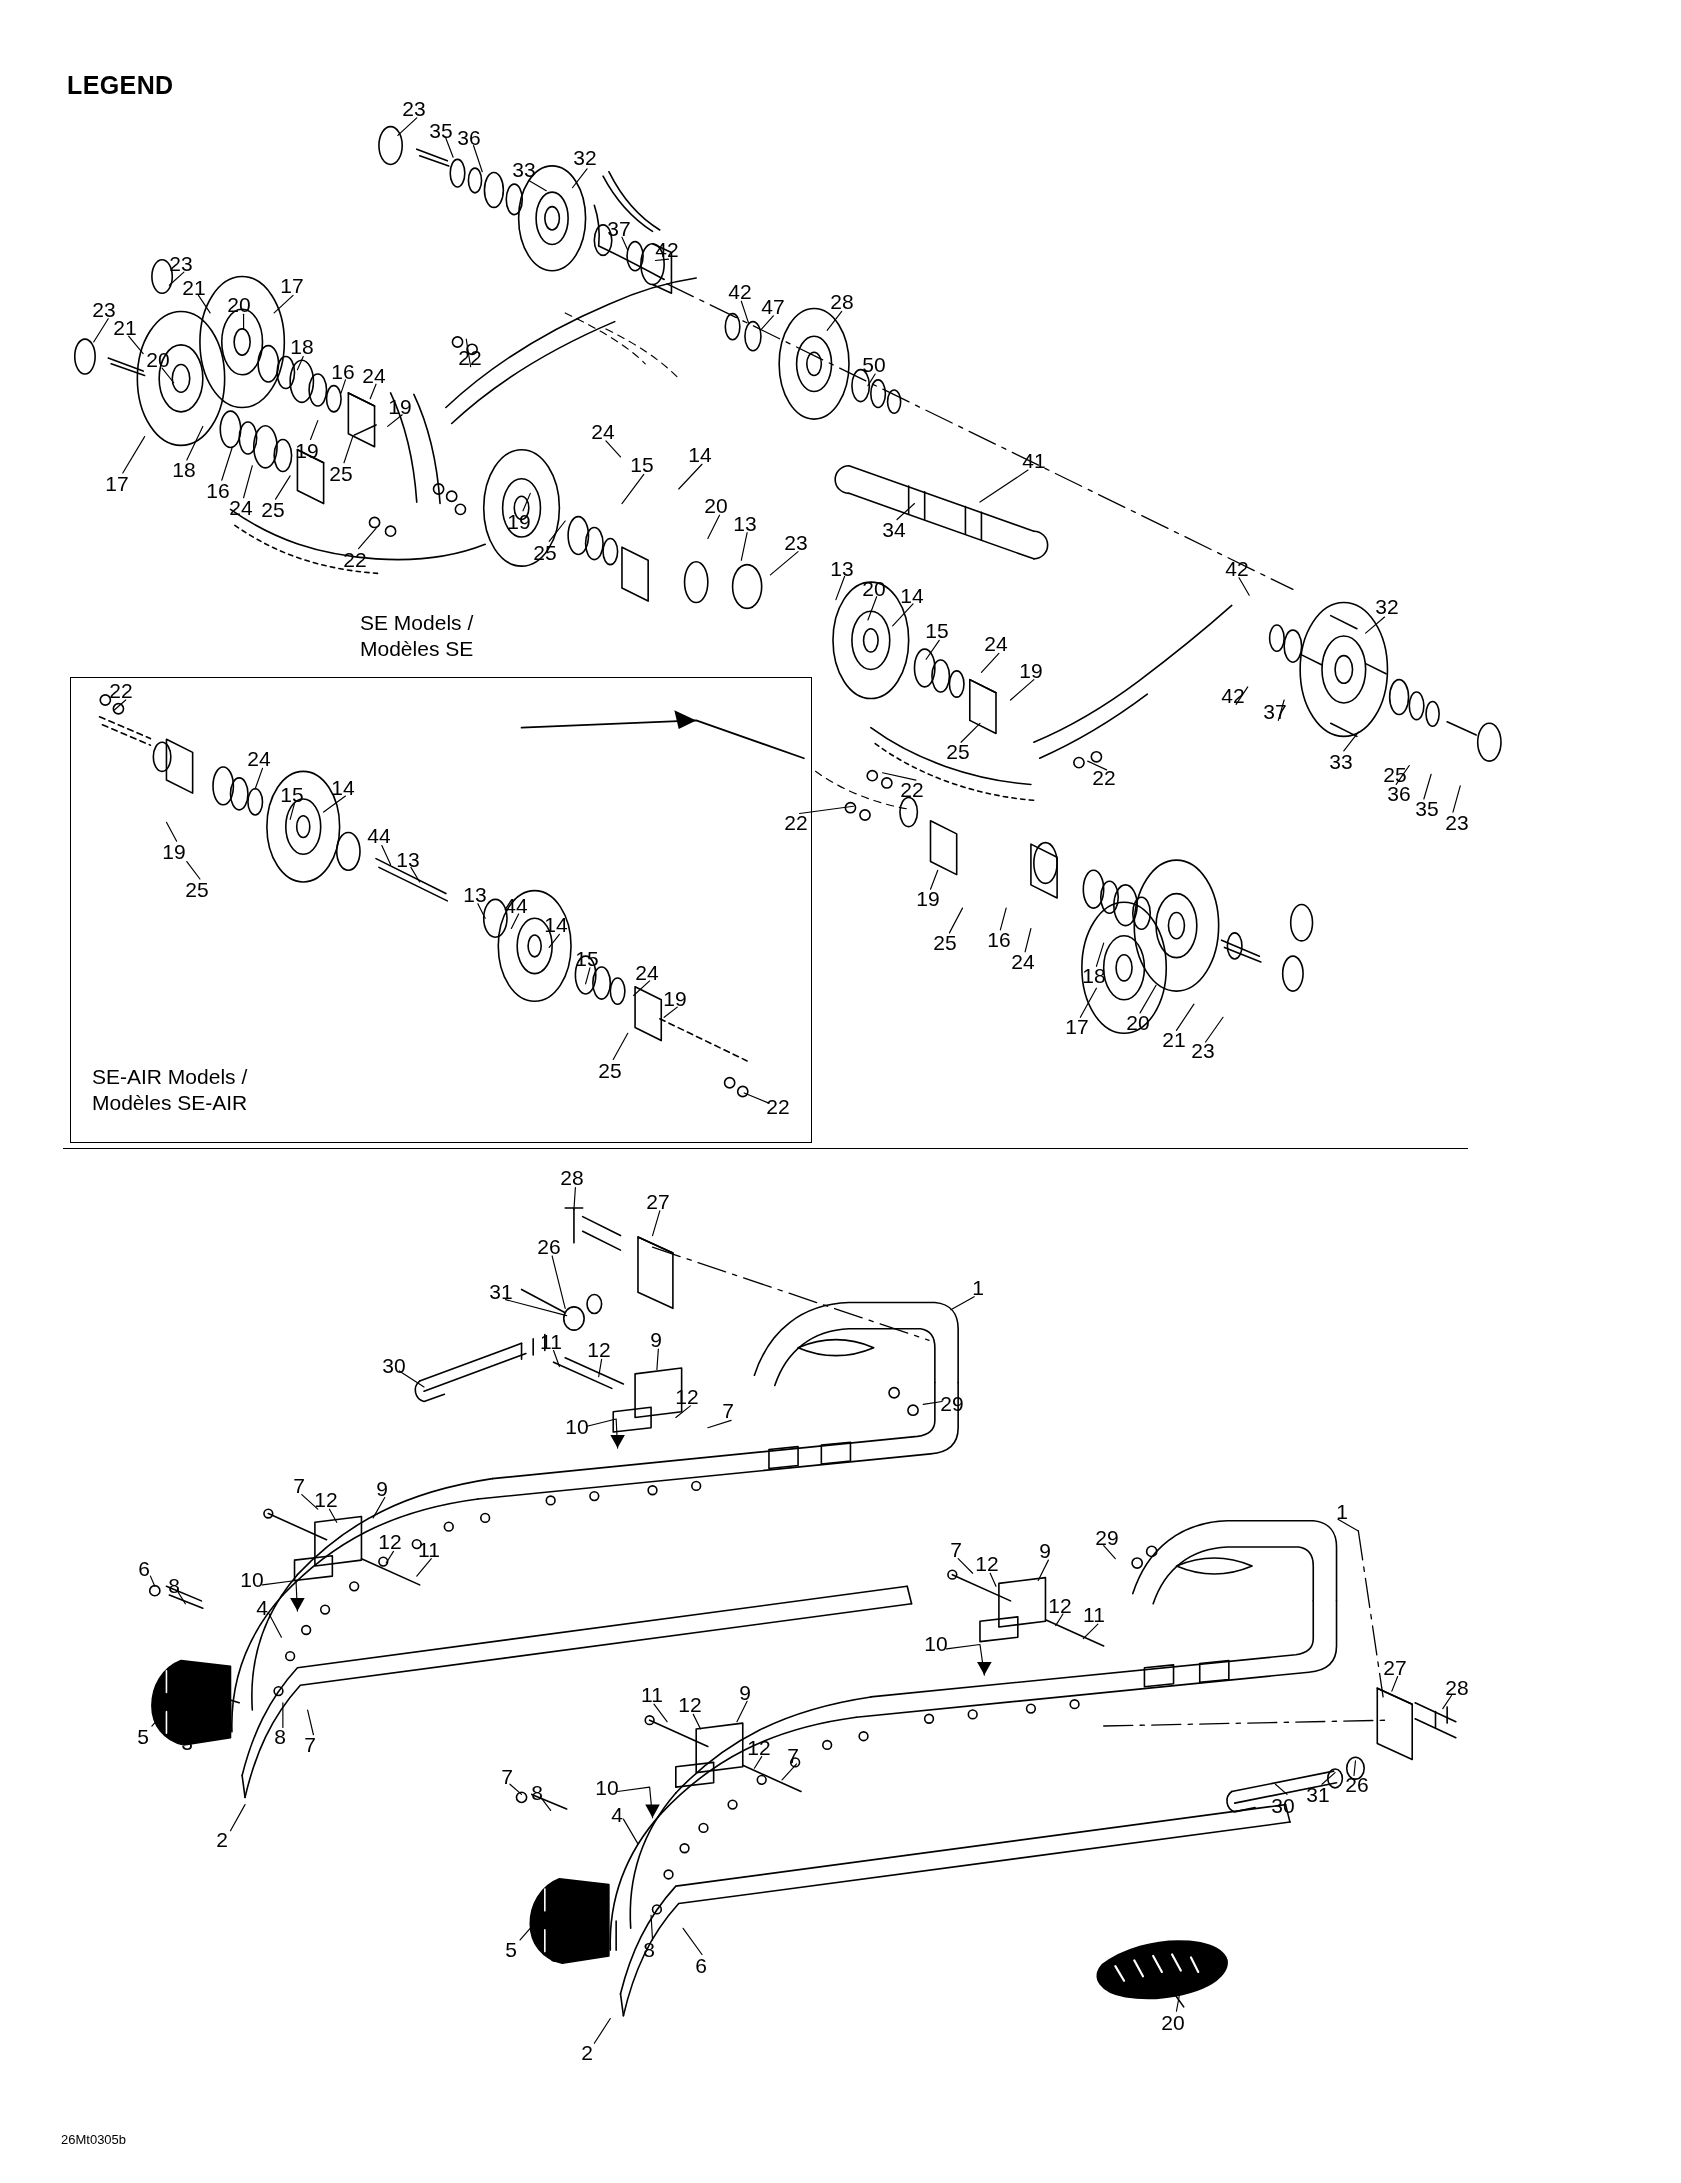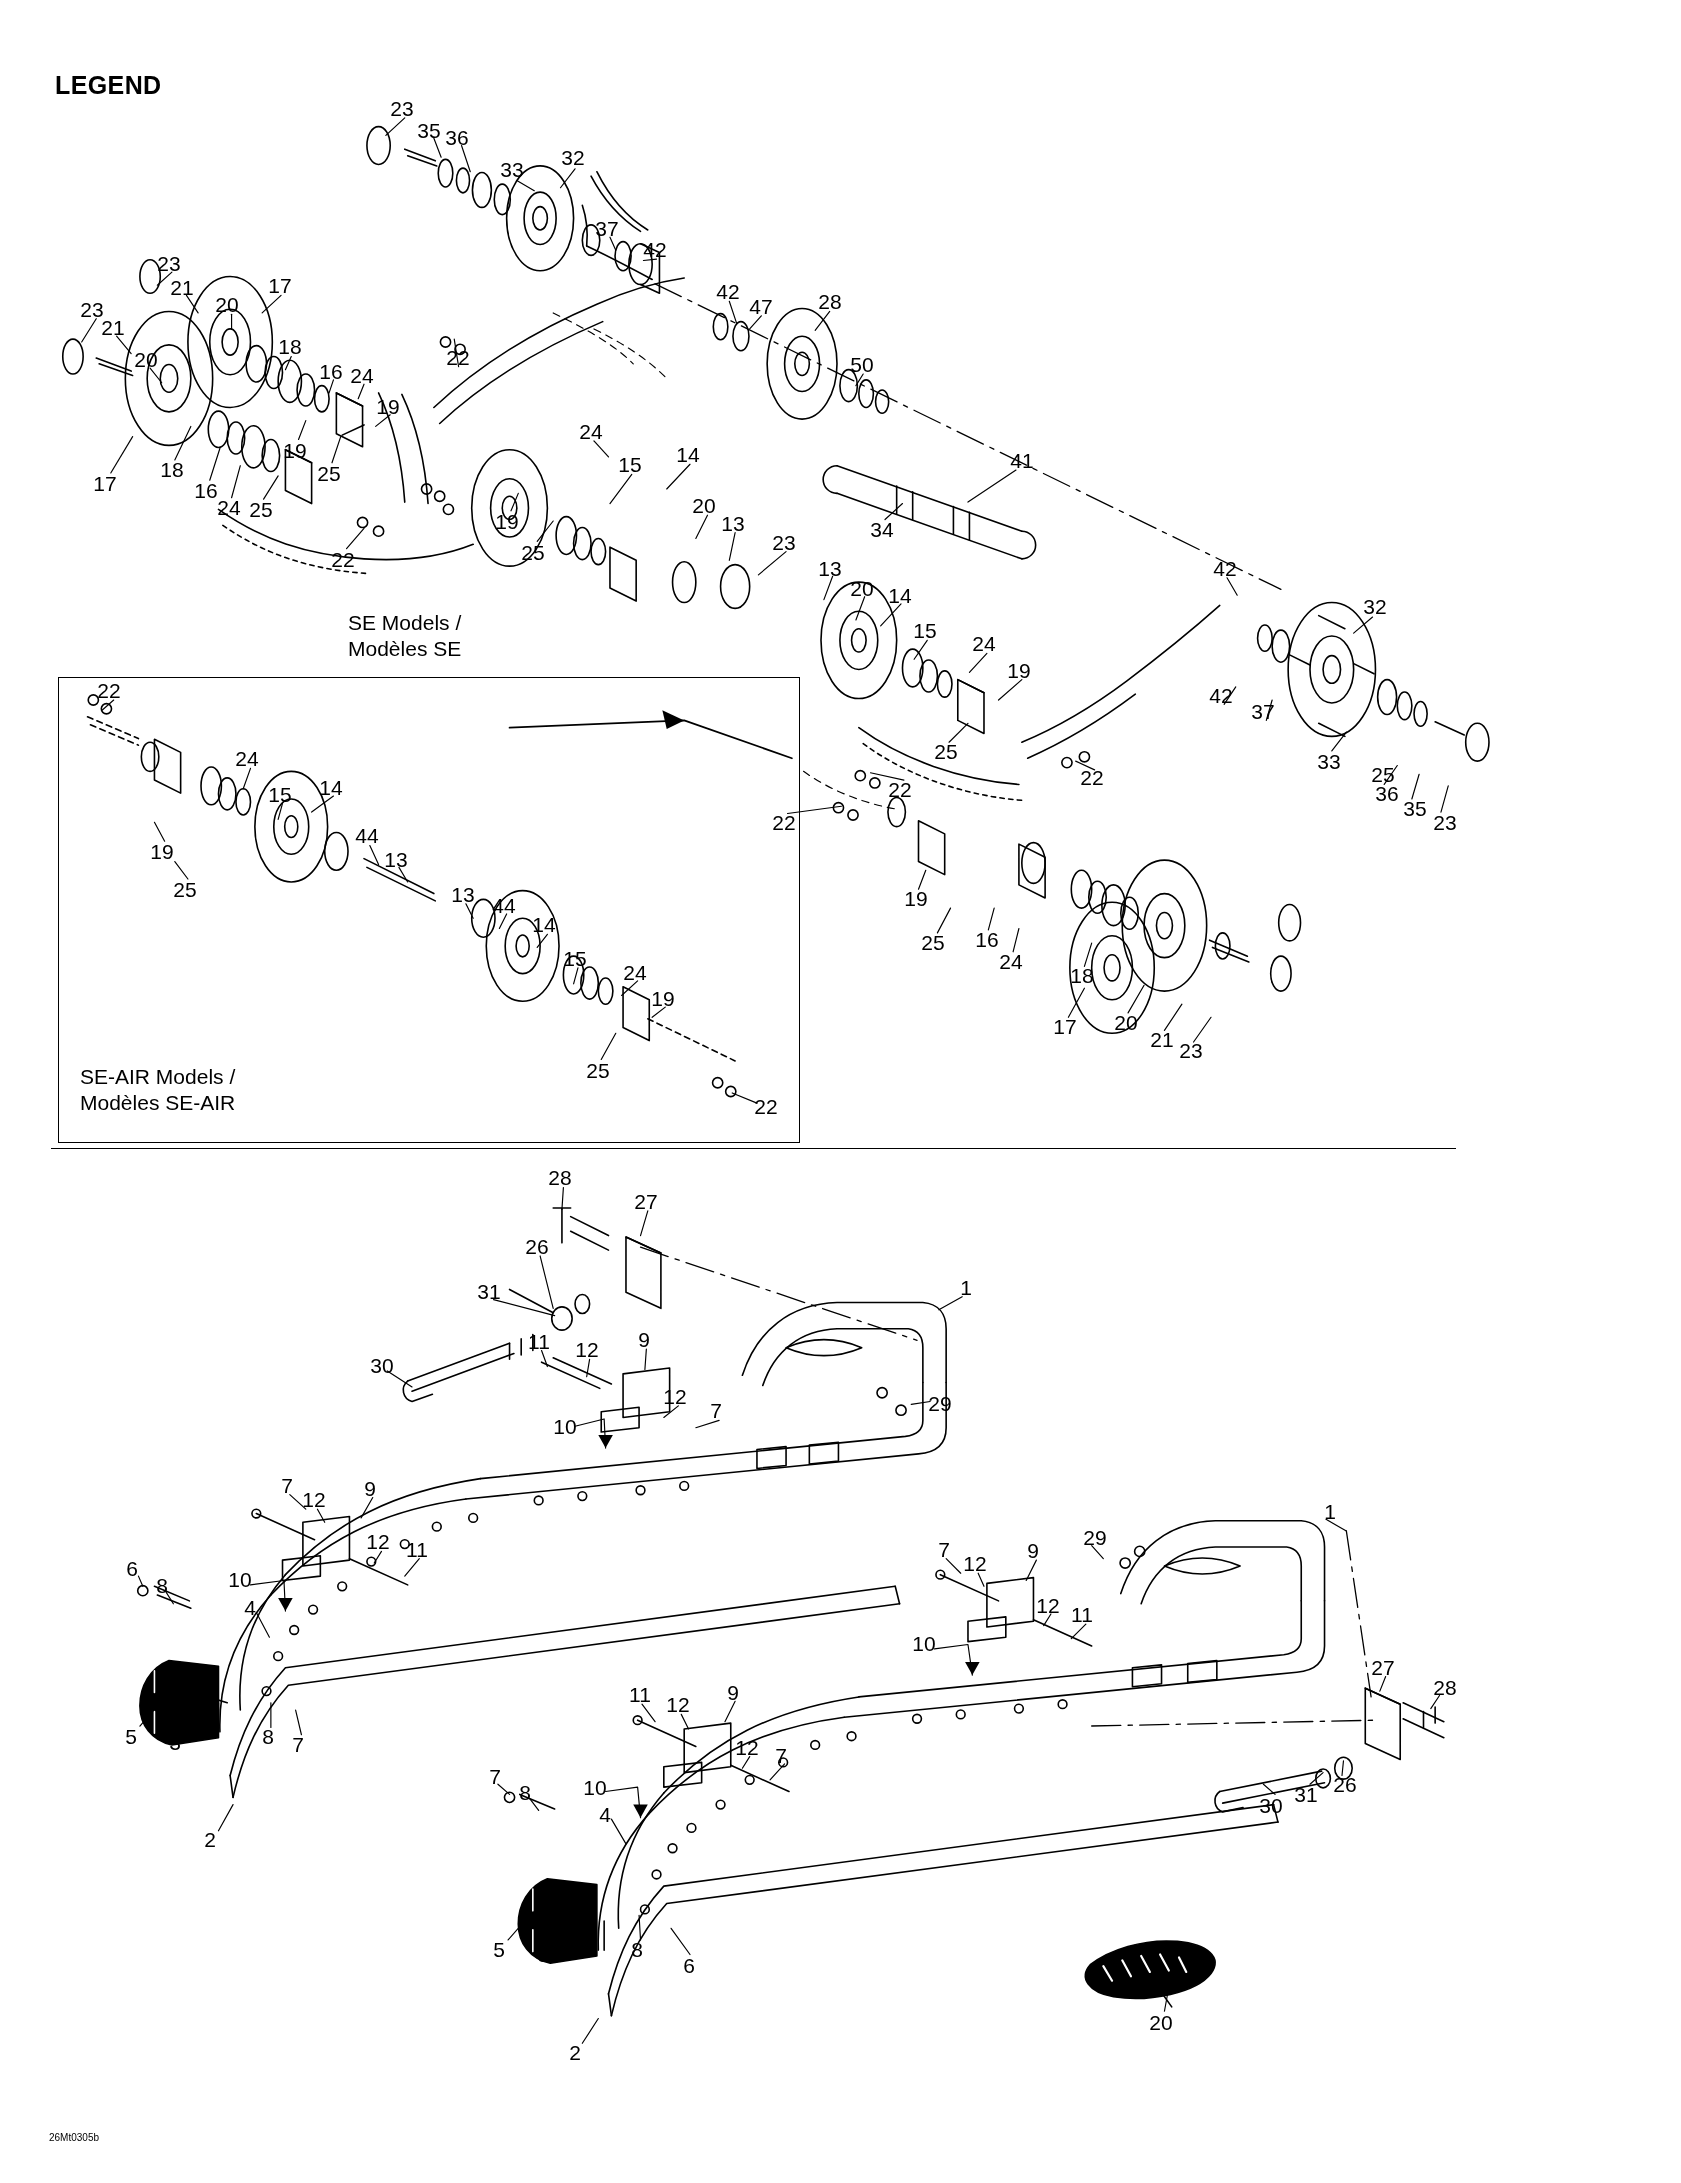--- a/index.html
+++ b/index.html
@@ -10,21 +10,21 @@
   body {
     width: 1682px;
     height: 2183px;
     position: relative;
     font-family: "Liberation Sans", sans-serif;
     color: #000000;
     overflow: hidden;
   }
   #sheet {
     position: absolute;
-    left: 0; top: 0;
+    left: 12px; top: 0;
     width: 1514px;
     height: 2183px;
   }
   .legend-title {
     position: absolute;
     left: 55px;
     top: 71px;
     font-size: 25px;
     font-weight: bold;
     letter-spacing: 0.4px;
@@ -40,21 +40,21 @@
   .group-label {
     position: absolute;
     font-size: 21px;
     line-height: 1.22;
     white-space: pre;
   }
   .footer-code {
     position: absolute;
     left: 49px;
     top: 2132px;
-    font-size: 10px;
+    font-size: 13px;
     text-align: center;
   }
   svg.art {
     position: absolute;
     left: 0; top: 0;
     width: 1682px;
     height: 2183px;
     pointer-events: none;
   }
   .box-se-air {

